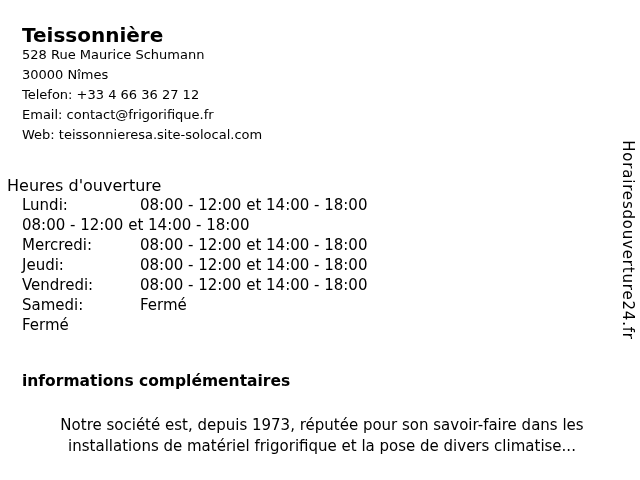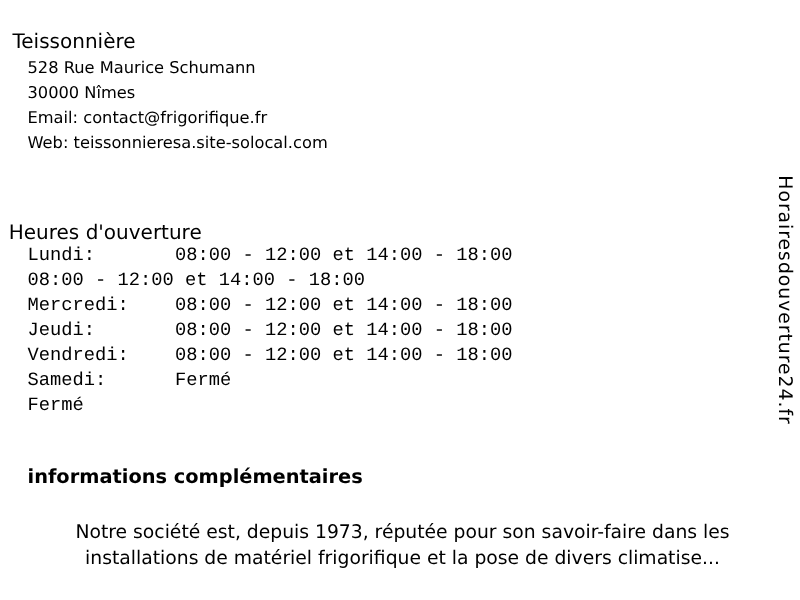--- a/index.html
+++ b/index.html
@@ -3,36 +3,36 @@
 <meta charset="utf-8">
 <style>
   html, body { margin: 0; padding: 0; }
   body {
     width: 640px; height: 480px;
     background: #ffffff; color: #000000;
     font-family: "DejaVu Sans", "Liberation Sans", sans-serif;
     position: relative; overflow: hidden;
   }
   .page-title {
-    position: absolute; left: 10px; top: 10px;
-    font-size: 16px; font-weight: 400; line-height: 24px;
+    position: absolute; left: 22px; top: 10px;
+    font-size: 20px; font-weight: 700; line-height: 24px;
   }
   .contact-block {
     position: absolute; left: 22px; top: 45px;
     font-size: 13px; line-height: 20px;
   }
   .hours-heading {
     position: absolute; left: 7px; top: 163px;
     font-size: 16px; font-weight: 400; line-height: 20px;
   }
   .hours-table {
     position: absolute; left: 22px; top: 195px;
     font-size: 15px; line-height: 20px;
   }
-  .hours-row { display: flex; font-family: Liberation Mono, monospace; }
+  .hours-row { display: flex; }
   .hours-row .day { width: 118px; }
   .info-heading {
     position: absolute; left: 22px; top: 355px;
     font-size: 15.5px; font-weight: 700; line-height: 20px;
   }
   .info-text {
     position: absolute; left: 12px; top: 400px; width: 620px;
     font-size: 15px; line-height: 20.5px;
     text-align: center; white-space: pre-line;
   }
@@ -45,20 +45,21 @@
   }
 </style>
 </head>
 <body>
 
 <h1 class="page-title">Teissonnière</h1>
 
 <div class="contact-block">
   <div>528 Rue Maurice Schumann</div>
   <div>30000 Nîmes</div>
+  <div>Telefon: +33 4 66 36 27 12</div>
   <div>Email: contact@frigorifique.fr</div>
   <div>Web: teissonnieresa.site-solocal.com</div>
 </div>
 
 <h2 class="hours-heading">Heures d'ouverture</h2>
 
 <div class="hours-table">
   <div class="hours-row">
     <span class="day">Lundi:</span>
     <span class="hours">08:00 - 12:00 et 14:00 - 18:00</span>

